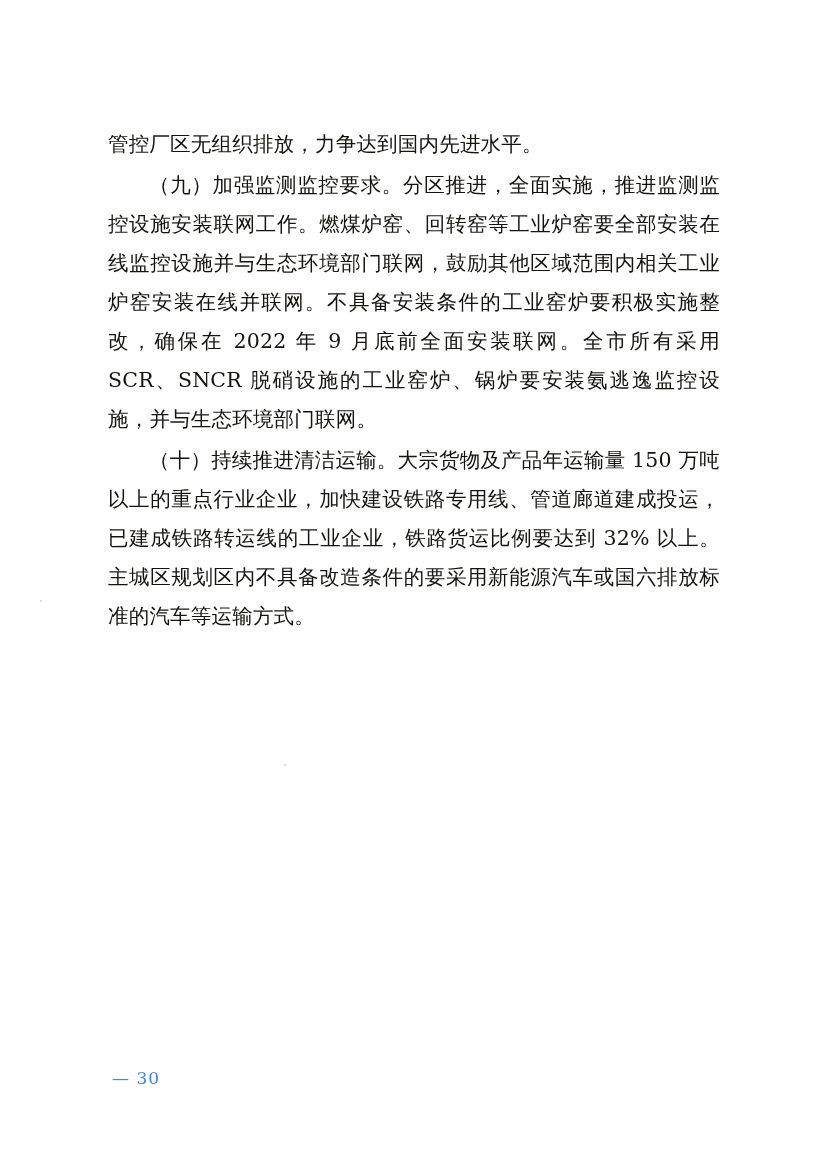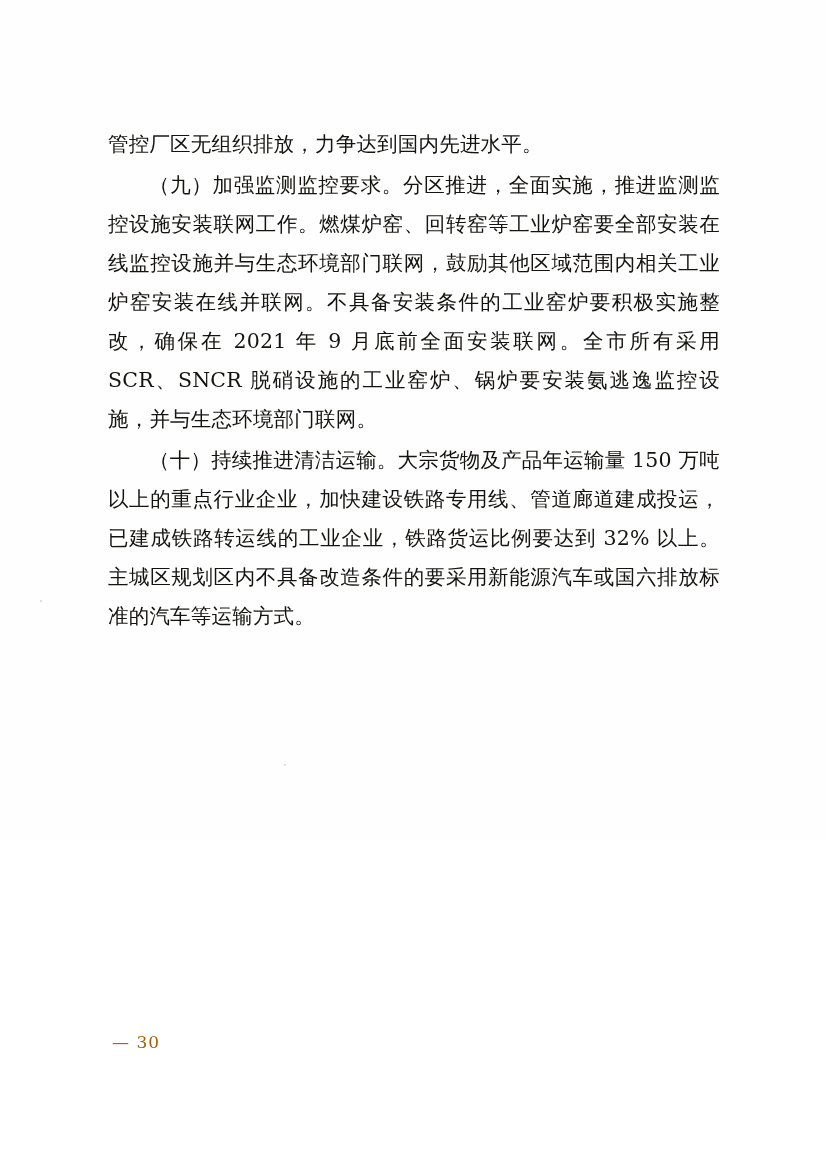--- a/index.html
+++ b/index.html
@@ -38,43 +38,43 @@
     color: #14130f;
     font-family: "DejaVu Serif", "Liberation Serif", serif;
     text-indent: 0;
   }
   p.indent {
     text-indent: 41px;
   }
   .page-number {
     position: absolute;
     left: 112px;
-    top: 1032px;
+    top: 1068px;
     font-size: 17px;
     letter-spacing: 1px;
-    color: #a16207;
+    color: #3b82f6;
     font-family: "DejaVu Serif", "Liberation Serif", serif;
   }
   .speck {
     position: absolute;
     width: 2px;
     height: 2px;
     background: #d8d4cc;
     border-radius: 50%;
   }
 </style>
 </head>
 <body>
 
 <div class="page">
 
   <div class="speck" style="left:40px; top:600px;"></div>
   <div class="speck" style="left:284px; top:764px;"></div>
 
   <div class="content">
     <p class="para">管控厂区无组织排放，力争达到国内先进水平。</p>
-    <p class="para indent">（九）加强监测监控要求。分区推进，全面实施，推进监测监控设施安装联网工作。燃煤炉窑、回转窑等工业炉窑要全部安装在线监控设施并与生态环境部门联网，鼓励其他区域范围内相关工业炉窑安装在线并联网。不具备安装条件的工业窑炉要积极实施整改，确保在 2021 年 9 月底前全面安装联网。全市所有采用 SCR、SNCR 脱硝设施的工业窑炉、锅炉要安装氨逃逸监控设施，并与生态环境部门联网。</p>
+    <p class="para indent">（九）加强监测监控要求。分区推进，全面实施，推进监测监控设施安装联网工作。燃煤炉窑、回转窑等工业炉窑要全部安装在线监控设施并与生态环境部门联网，鼓励其他区域范围内相关工业炉窑安装在线并联网。不具备安装条件的工业窑炉要积极实施整改，确保在 2022 年 9 月底前全面安装联网。全市所有采用 SCR、SNCR 脱硝设施的工业窑炉、锅炉要安装氨逃逸监控设施，并与生态环境部门联网。</p>
     <p class="para indent">（十）持续推进清洁运输。大宗货物及产品年运输量 150 万吨以上的重点行业企业，加快建设铁路专用线、管道廊道建成投运，已建成铁路转运线的工业企业，铁路货运比例要达到 32% 以上。主城区规划区内不具备改造条件的要采用新能源汽车或国六排放标准的汽车等运输方式。</p>
   </div>
 
   <div class="page-number">— 30</div>
 
 </div>
 
 </body></html>

